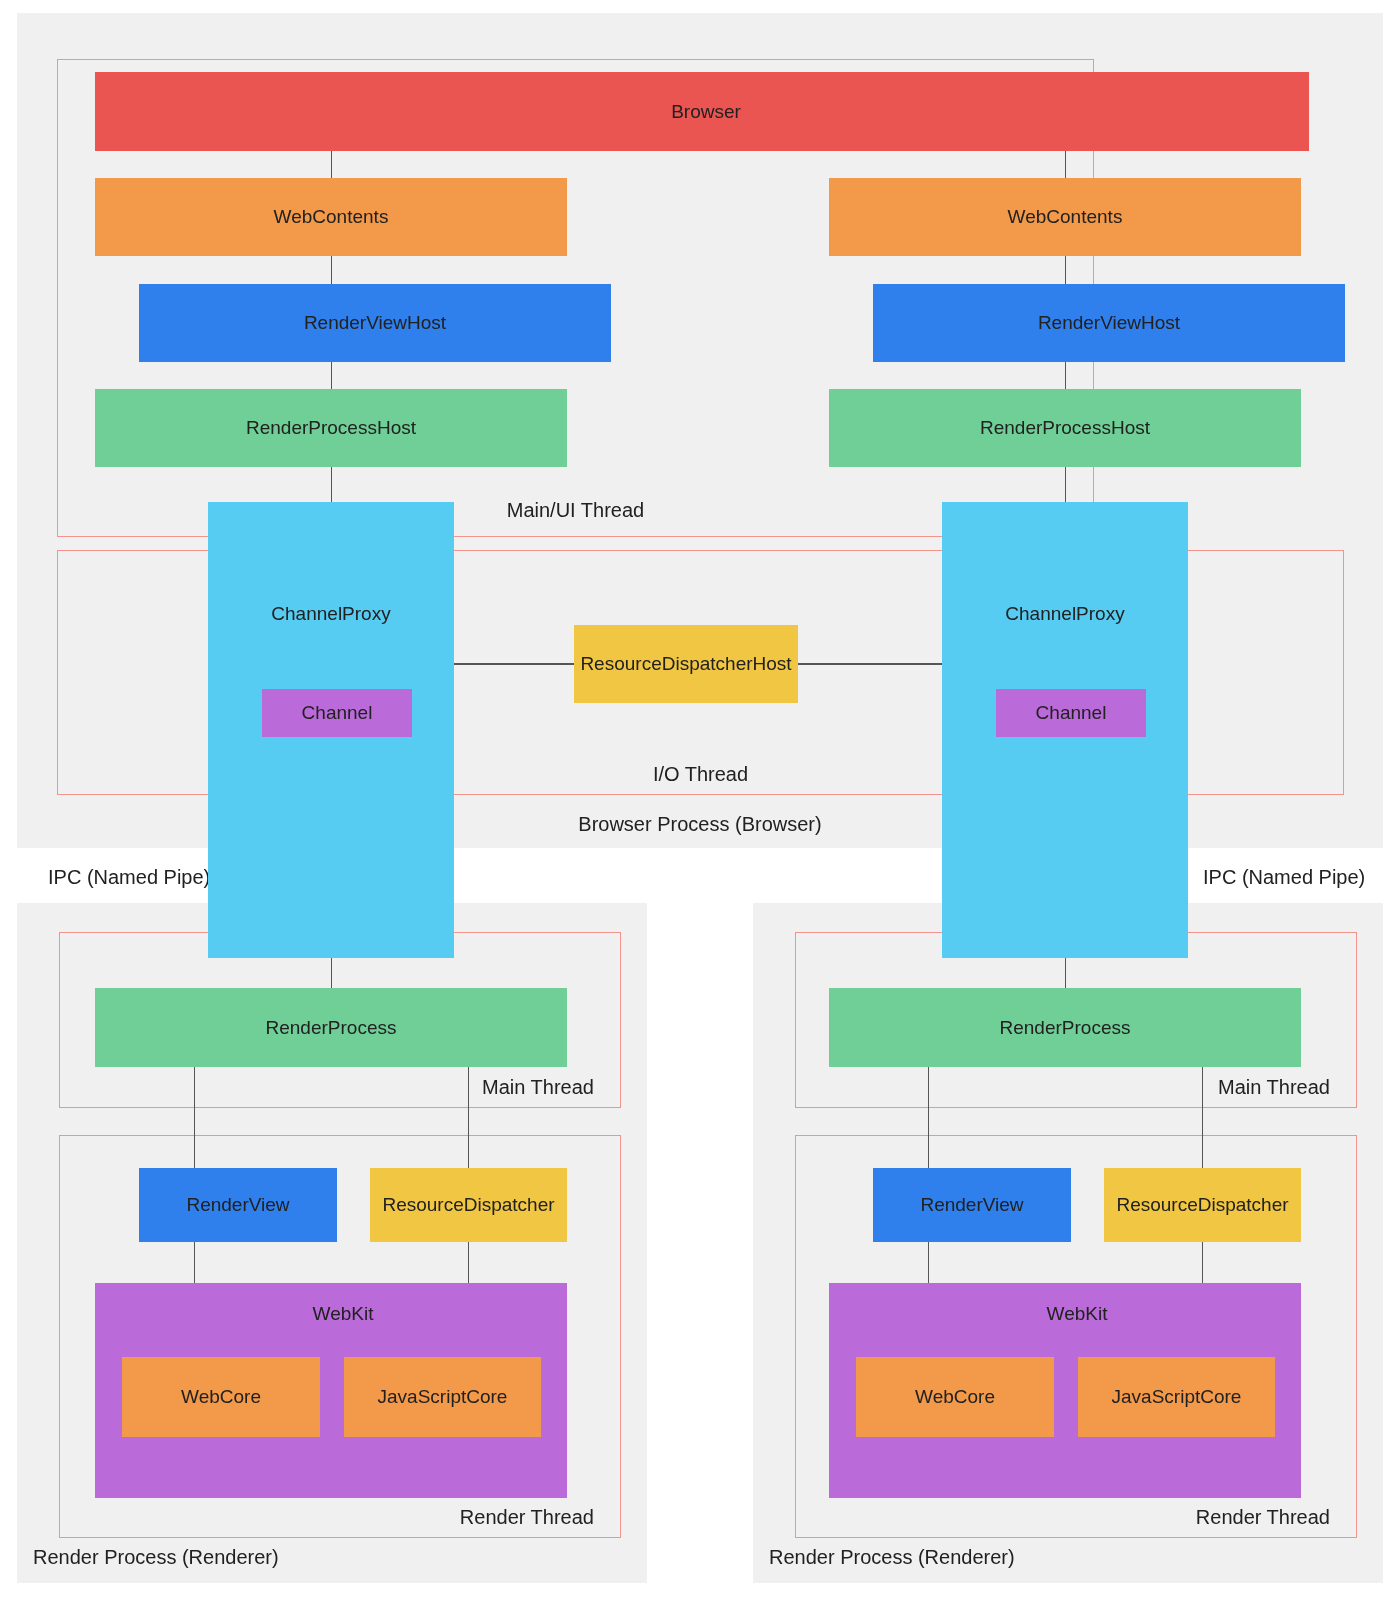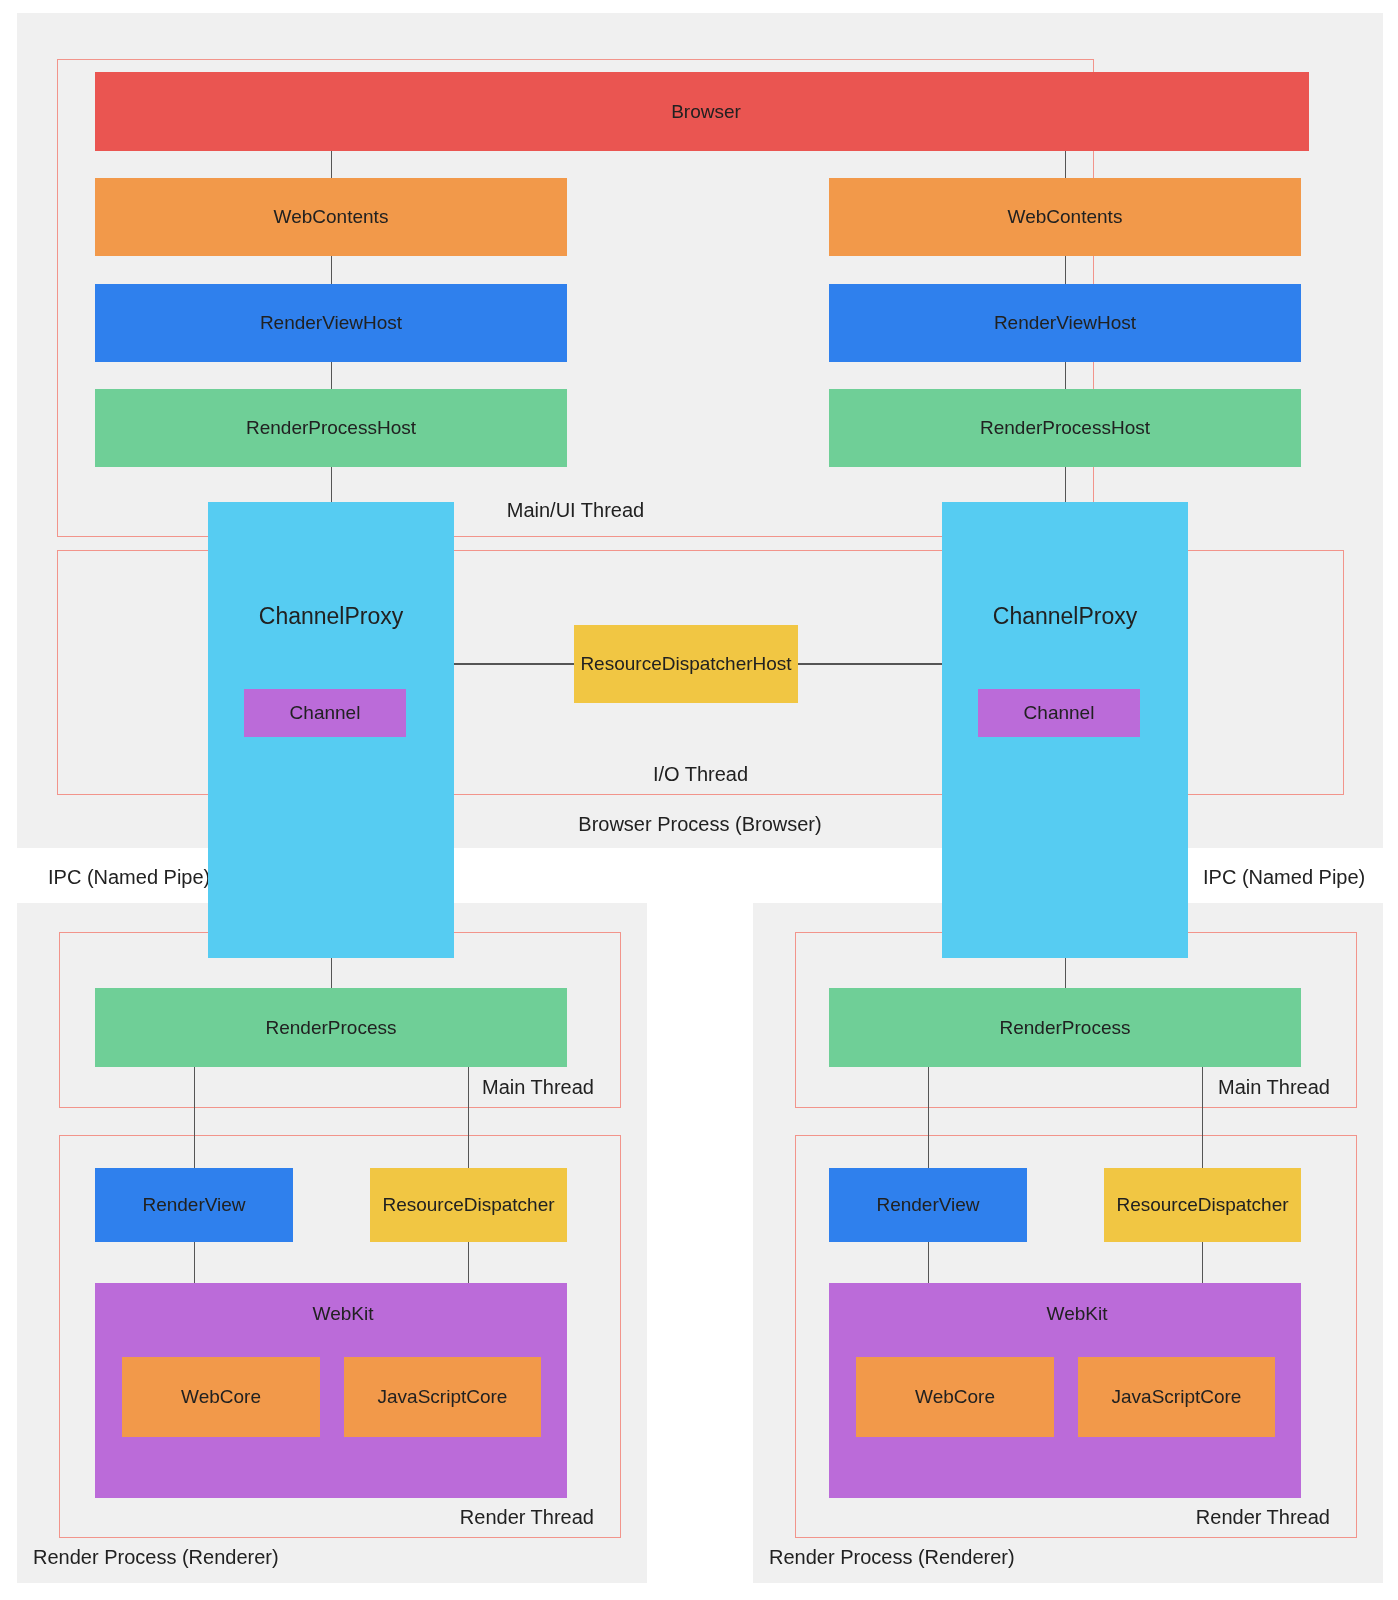--- a/index.html
+++ b/index.html
@@ -12,33 +12,33 @@
     overflow:hidden;
   }
   .process{position:absolute;background:var(--process_bg,#f0f0f0);z-index:0;}
   .threadbox{position:absolute;border:1px solid var(--thread_border,#f2948b);z-index:1;box-sizing:border-box;}
   .box{
     position:absolute;display:flex;align-items:center;justify-content:center;
     font-size:19px;z-index:3;text-align:center;
   }
   .c-red{background:var(--red,#ea5551);}
   .c-orange{background:var(--orange,#f2994a);}
-  .c-blue{background:var(--blue,#2f80ed);}
+  .c-blue{background:var(--blue,#2f80ed);margin-left:44px;}
   .c-green{background:var(--green,#6fcf97);}
   .c-cyan{background:var(--cyan,#56ccf2);}
   .c-purple{background:var(--purple,#bb6bd9);}
   .c-yellow{background:var(--yellow,#f1c643);}
   .vline{position:absolute;width:1px;background:var(--connector,#555);z-index:2;}
   .hline{position:absolute;height:2px;background:var(--connector,#555);z-index:2;}
   .lbl{position:absolute;font-size:20px;white-space:nowrap;z-index:4;}
   .lbl-center{left:0;right:0;text-align:center;}
   .cp{position:absolute;z-index:5;}
-  .cp .cp-label{position:absolute;left:0;right:0;top:101px;text-align:center;font-size:23px;}
+  .cp .cp-label{position:absolute;left:0;right:0;top:101px;text-align:center;font-size:19px;}
   .cp .channel{
-    position:absolute;left:36px;top:187px;width:162px;height:48px;
+    position:absolute;left:54px;top:187px;width:150px;height:48px;
     display:flex;align-items:center;justify-content:center;font-size:19px;
   }
   .webkit-label{position:absolute;left:0;right:0;top:20px;text-align:center;font-size:19px;margin-left:24px;}
   .inner-box{position:absolute;display:flex;align-items:center;justify-content:center;font-size:19px;}
 </style>
 </head>
 <body>
 
 <div id="stage">
 

